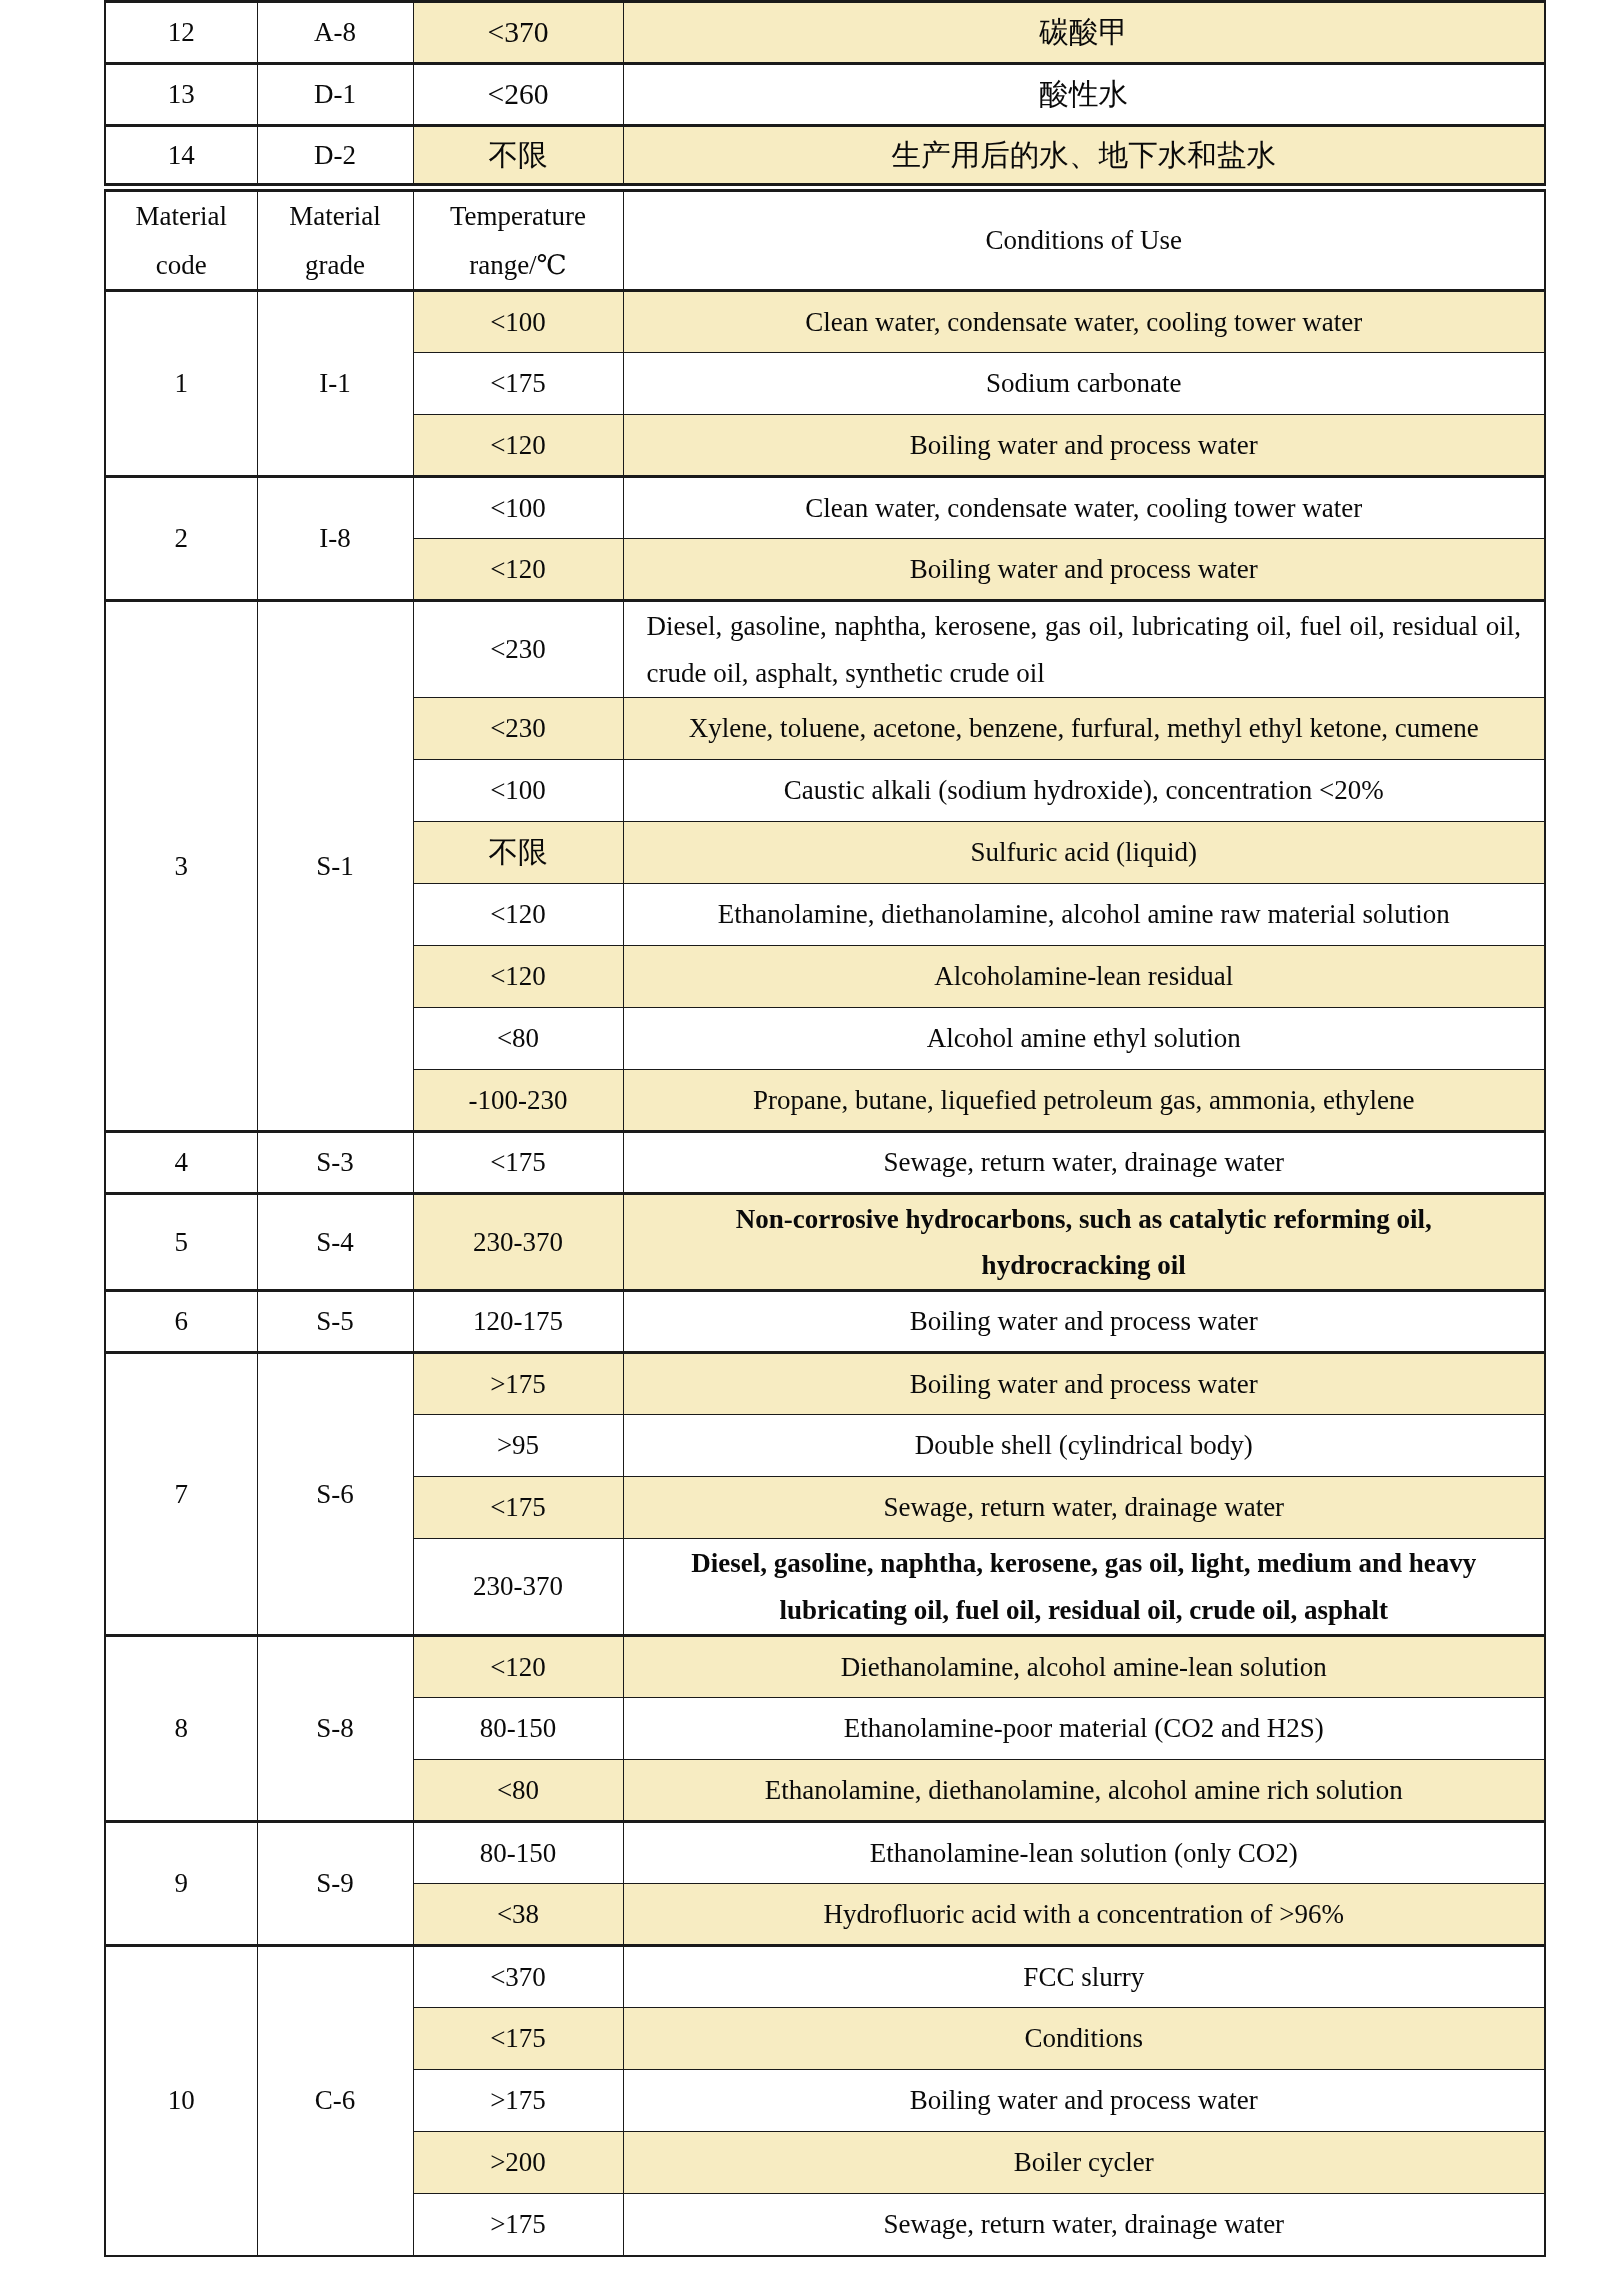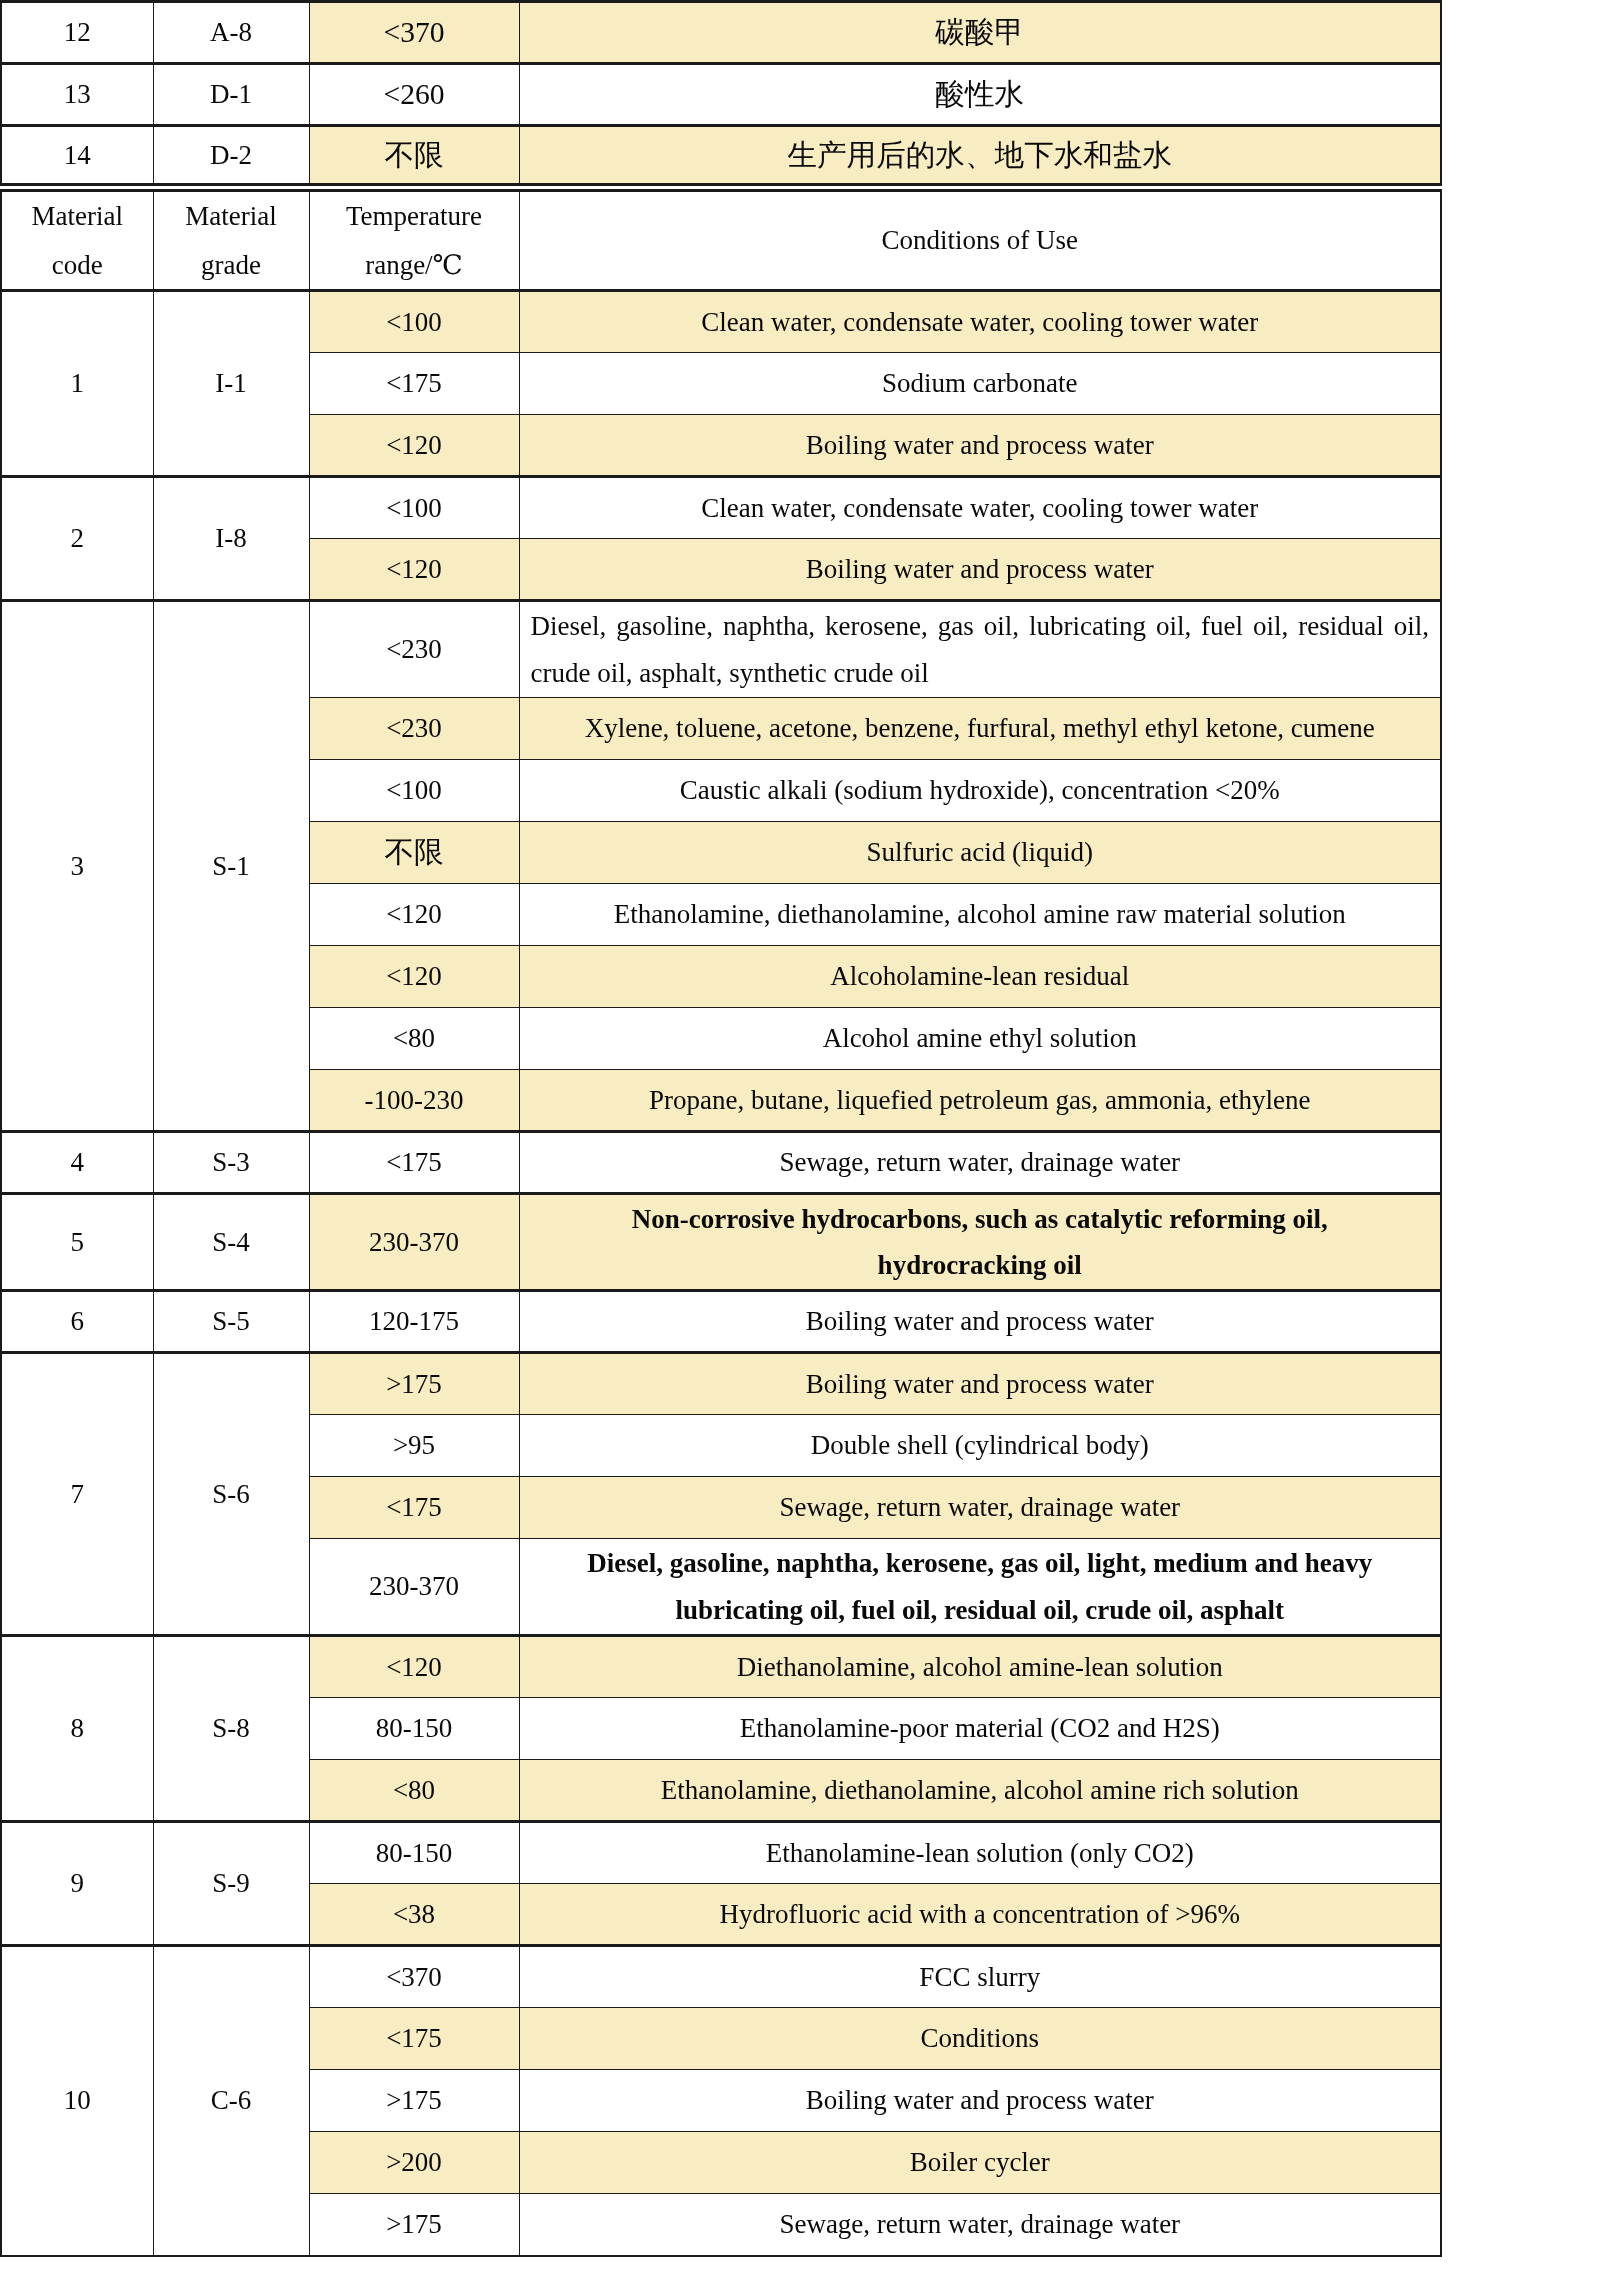--- a/index.html
+++ b/index.html
@@ -9,39 +9,40 @@
     height: 2291px;
     position: relative;
     font-family: "Liberation Serif", "DejaVu Serif", serif;
     color: #0a0a0a;
   }
   .page { position: absolute; left: 0; top: 0; width: 1620px; height: 2291px; background: #ffffff; }
   table.tbl {
     border-collapse: collapse;
     table-layout: fixed;
     width: 1441px;
+    margin-left: 104px;
     margin-top: 0;
   }
   table.tbl { border: 2.7px solid #1a1a1a; }
   td {
     border: 1.8px solid #1a1a1a;
     text-align: center;
     vertical-align: middle;
     font-size: 27px;
     padding: 0;
     overflow: hidden;
   }
   tr.h1 > td { height: 62px; }
   tr.h2 > td { height: 97px; }
   tr.hd > td { height: 99px; }
   tr.gs > td { border-top-width: 3.6px; }
   tr.hd > td { border-top: 9px double #1a1a1a; }
   .hl { background: #f7ecc2; }
   .zh { font-size: 29.6px; }
-  .cond { padding: 0 11px; line-height: 1.72; }
+  .cond { padding: 0 23px; line-height: 1.72; }
   .cond.justify { text-align: justify; text-justify: inter-word; }
   .cond.pre { white-space: pre-line; font-weight: bold; }
   .hdr { white-space: pre-line; line-height: 1.8; }
 </style>
 </head>
 <body>
 
 <div class="page">
   <table class="tbl">
     <colgroup>

